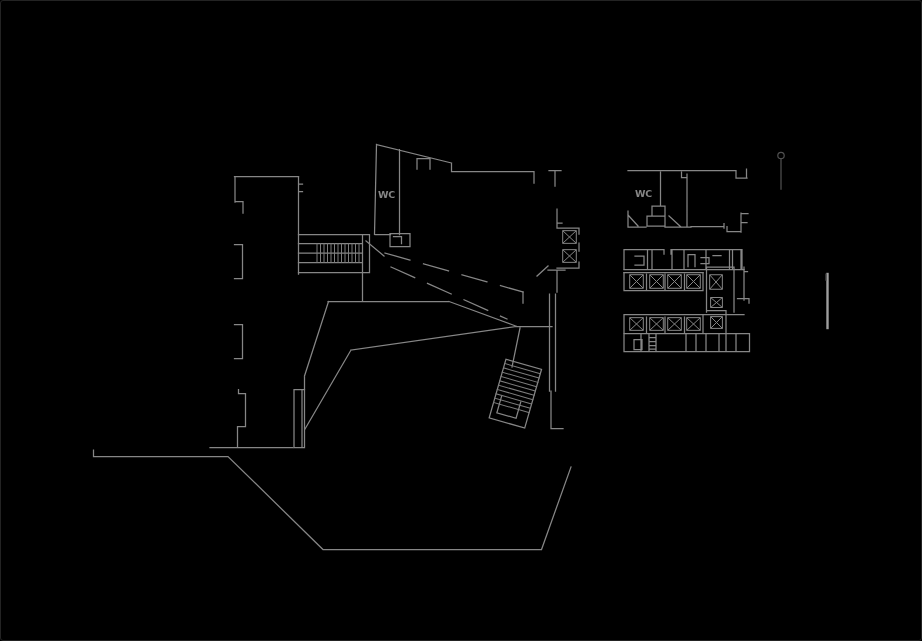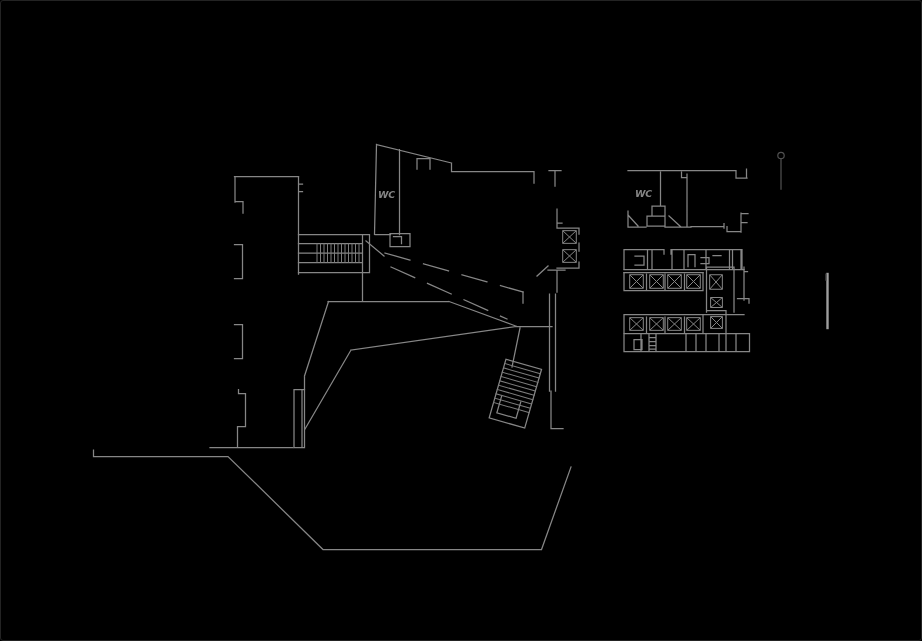--- a/index.html
+++ b/index.html
@@ -3,21 +3,20 @@
 <meta charset="utf-8">
 <style>
   html, body { margin: 0; padding: 0; background: #000; }
   .frame {
     position: relative;
     width: 920px; height: 639px;
     background: #000000;
     border: 1px solid #232323;
     border-radius: 3px;
     overflow: hidden;
-    font-style: italic;
   }
   svg { display: block; }
   .plan path, .plan rect, .plan circle, .plan line {
     fill: none;
     stroke-width: 1.25;
     stroke-linecap: square;
     stroke-linejoin: miter;
   }
   .hatch path { stroke-width: 1; }
   .thick { stroke-width: 2.4 !important; }

